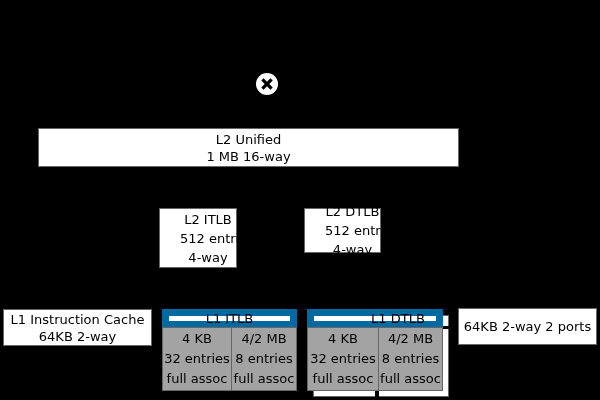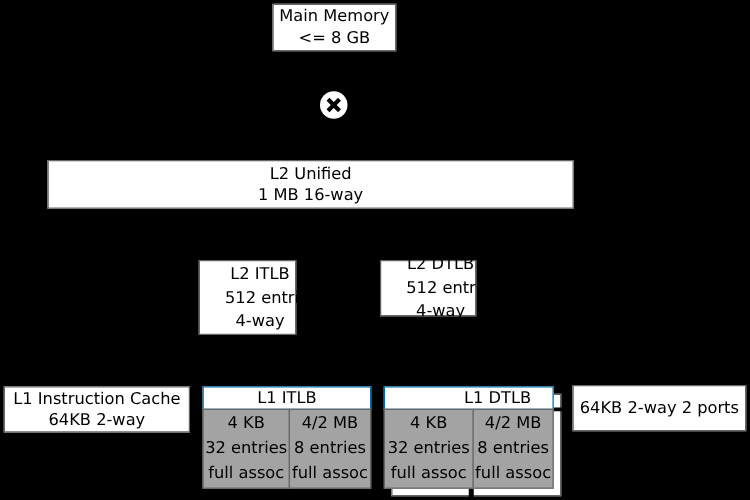--- a/index.html
+++ b/index.html
@@ -10,21 +10,21 @@
   .box {
     position:absolute; box-sizing:border-box;
     background:#fff; border:1px solid #666;
     display:flex; flex-direction:column; justify-content:center;
     text-align:center; font-size:13px; white-space:nowrap; z-index:2;
   }
   .box .ln  { line-height:17px; }
   .box .ln3 { line-height:19px;padding-left:20px; }
   .composite { position:absolute; z-index:2; }
   .comp-header {
-    position:relative; box-sizing:border-box; background:#fff; border:1px solid #0369a1;
+    position:relative; box-sizing:border-box; background:#fff; border:7px solid #0369a1;
     display:flex; align-items:center; justify-content:center;
     font-size:13px; white-space:nowrap;text-align:right;
   }
   .comp-body { display:flex; margin-top:-1px; }
   .cell {
     position:relative; box-sizing:border-box; background:#a3a3a3; border:1px solid #666;
     display:flex; flex-direction:column; justify-content:center;
     text-align:center; font-size:13px; white-space:nowrap;
   }
   .cell + .cell { margin-left:-1px; }
@@ -55,24 +55,20 @@
     background:#fff; border:1px solid #666; box-sizing:border-box; z-index:0;
   }
   #l1-dtlb-shadow-divider  { position:absolute; left:375px; top:389px; width:4px; height:9px; background:#000; z-index:1; }
   #l1-dtlb-shadow-junction { position:absolute; left:442px; top:326px; width:8px; height:3px; background:#000; z-index:1; }
 </style>
 </head>
 <body>
 
 <div id="canvas">
 
-  <div class="box" id="main-memory">
-    <div class="ln">Main Memory</div>
-    <div class="ln">&lt;= 8 GB</div>
-  </div>
 
   <svg id="crossbar" viewBox="0 0 24 24" width="24" height="24">
     <circle cx="12" cy="12" r="11" fill="#ffffff"></circle>
     <line x1="7.4" y1="7.4" x2="16.6" y2="16.6" stroke="#000000" stroke-width="3.3"></line>
     <line x1="16.6" y1="7.4" x2="7.4" y2="16.6" stroke="#000000" stroke-width="3.3"></line>
   </svg>
 
   <div class="box" id="l2-unified">
     <div class="ln">L2 Unified</div>
     <div class="ln">1 MB 16-way</div>

